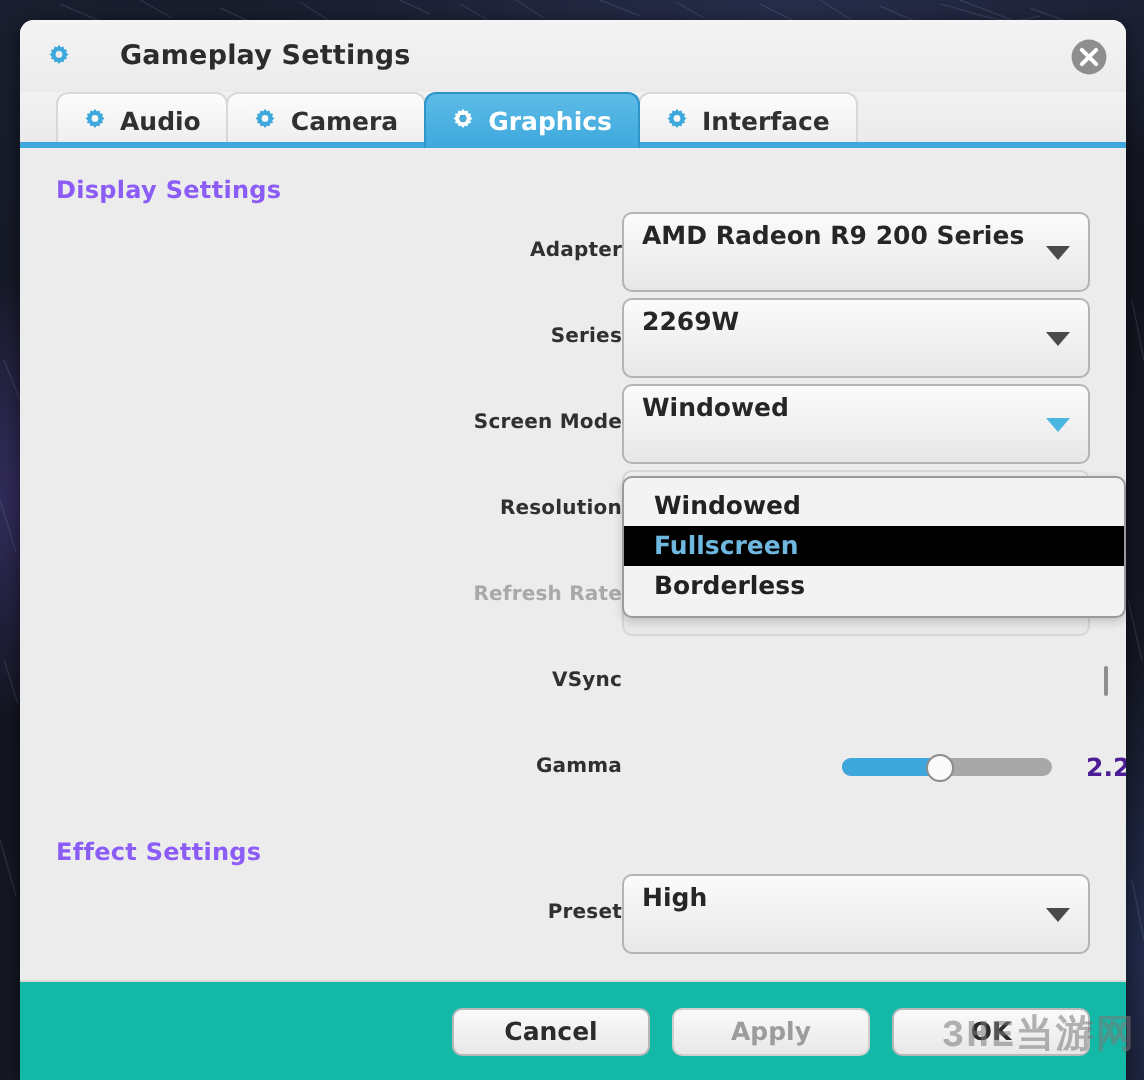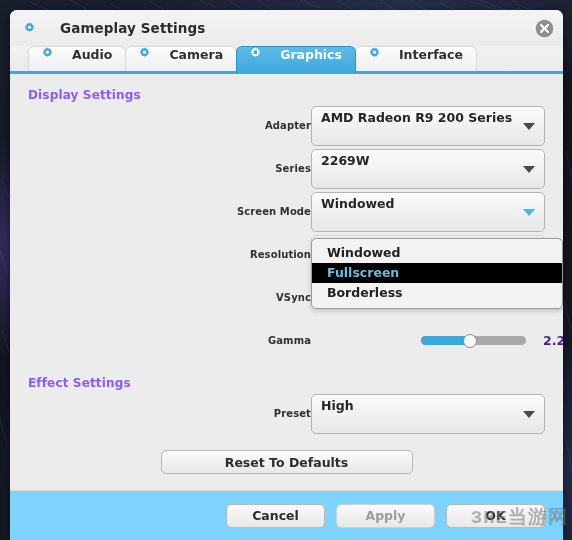--- a/index.html
+++ b/index.html
@@ -83,21 +83,22 @@
     height: 28px;
     background: linear-gradient(180deg, #f2f2f2 0%, #e9e9e9 100%);
     display: flex;
     align-items: flex-end;
     padding-left: 18px;
   }
   .tab {
     position: relative;
     height: 28px;
     display: flex;
-    gap: 18px;
+    align-items: center;
+    gap: 6px;
     padding: 0 13px 0 12px;
     font-size: 12.5px;
     font-weight: bold;
     color: #303030;
     cursor: pointer;
     border-radius: 6px 6px 0 0;
     background: linear-gradient(180deg, #fcfcfc 0%, #ededed 100%);
     border: 1px solid #d8d8d8;
     border-bottom: none;
     margin-right: -1px;
@@ -282,21 +283,21 @@
     display: flex;
     justify-content: center;
     margin-top: 15px;
   }
   #reset-btn { width: 252px; }
 
   #footer {
     position: absolute;
     left: 0; right: 0; bottom: 0;
     height: 50px;
-    background: #7dd3fc;
+    background: #14b8a6;
     border-top: 1px solid #d9d9d9;
     display: flex;
     align-items: center;
     justify-content: flex-end;
     gap: 11px;
     padding: 0 18px 0 0;
   }
   #footer .btn { width: 99px; }
 
   
@@ -407,20 +408,27 @@
     </div>
 
     <div class="row">
       <div class="row-label">Resolution</div>
       <div class="combo disabled">
         <span></span>
         <span class="caret dim"></span>
       </div>
     </div>
 
+    <div class="row">
+      <div class="row-label dim">Refresh Rate</div>
+      <div class="combo disabled">
+        <span>60.00 Hz.</span>
+        <span class="caret dim"></span>
+      </div>
+    </div>
 
     <div class="row">
       <div class="row-label">VSync</div>
       <div class="checkbox"></div>
     </div>
 
     <div class="row">
       <div class="row-label">Gamma</div>
       <div class="slider-wrap">
         <div class="track">

